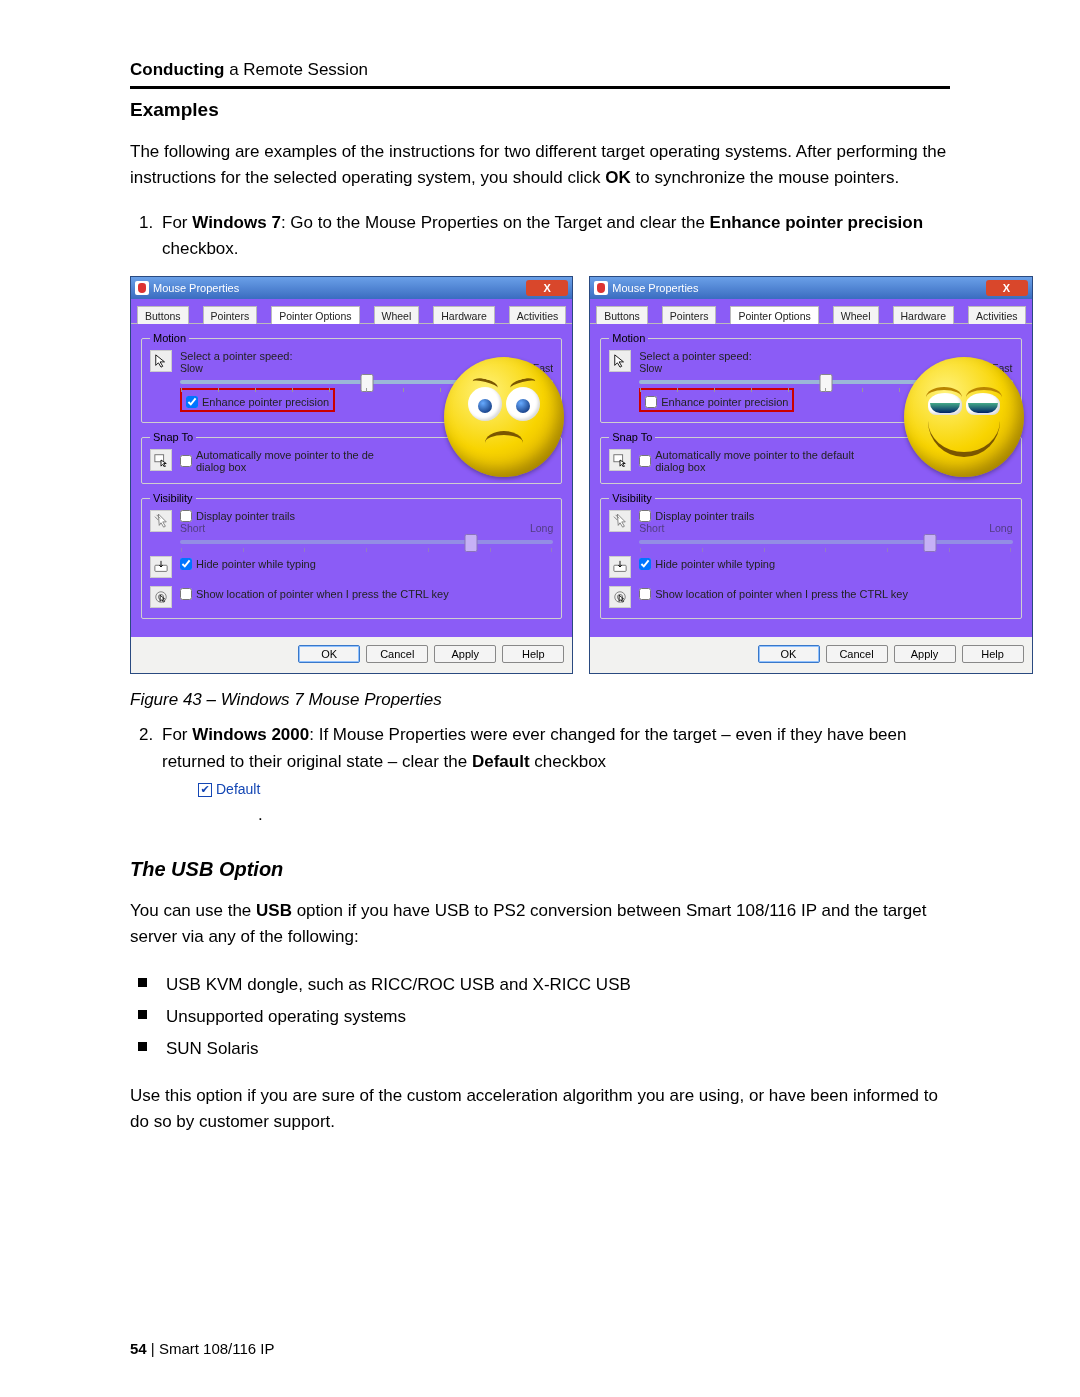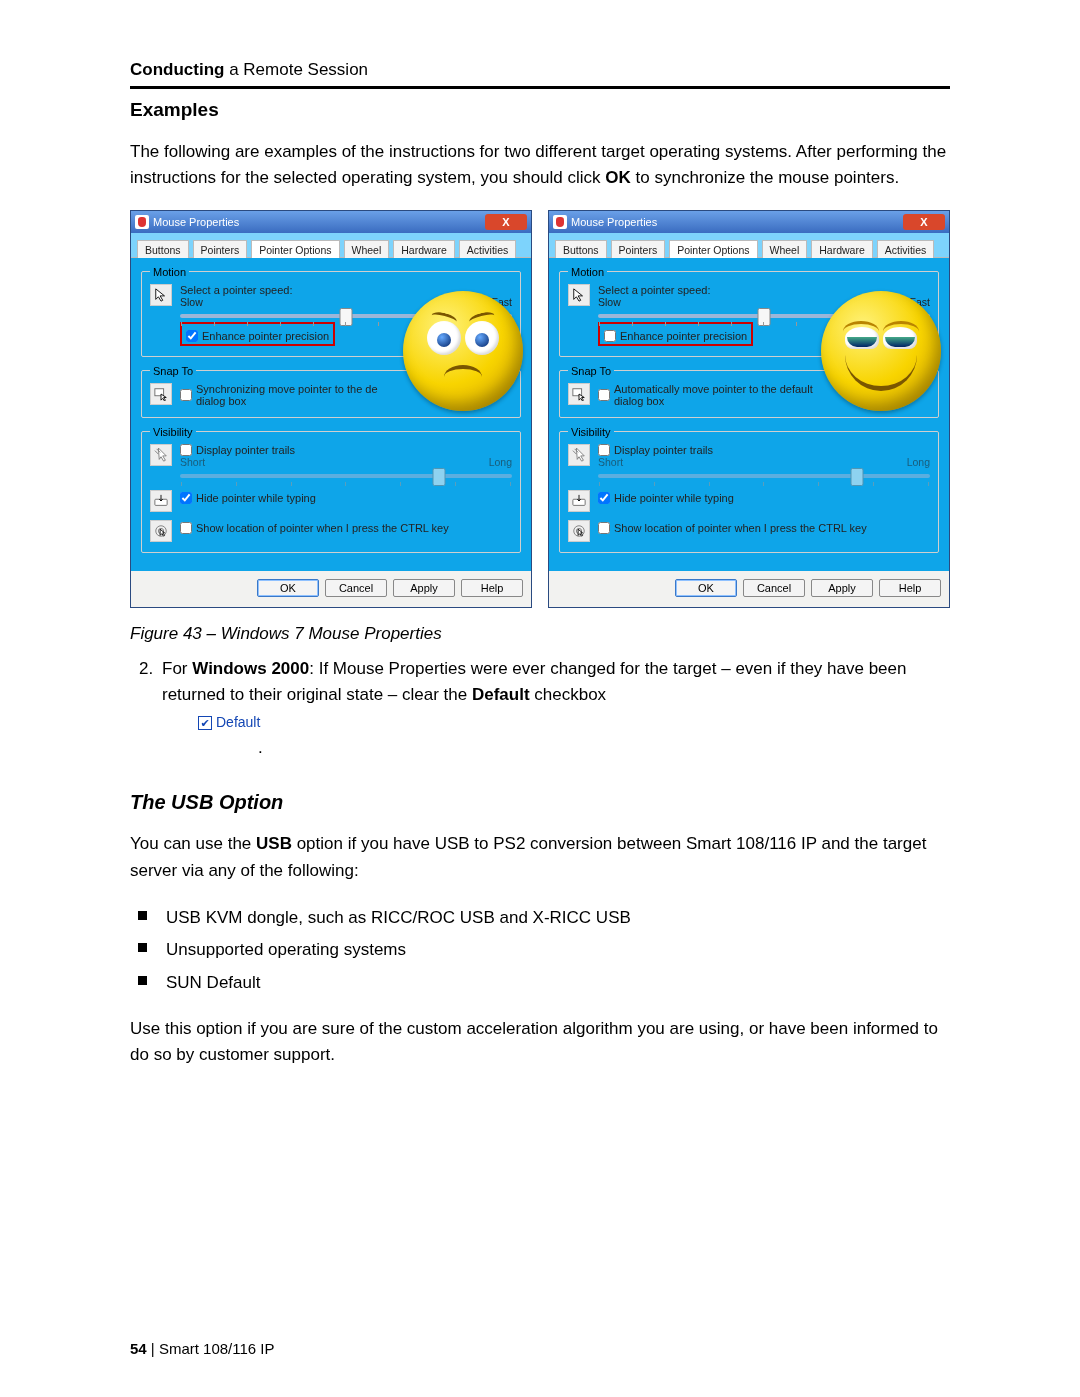--- a/index.html
+++ b/index.html
@@ -12,24 +12,24 @@
   .body{font-size:17px;line-height:1.55;margin-bottom:18px;}
   .body b{font-weight:700;}
   ol.steps{font-size:17px;line-height:1.55;padding-left:28px;margin:0 0 10px 0;}
   ol.steps li{margin-bottom:8px;padding-left:4px;}
   .fig-row{display:flex;gap:16px;margin-top:14px;}
   .win{flex:1;border:1px solid #2a4a80;background:#f2f2f0;font-family:"Segoe UI",Tahoma,sans-serif;position:relative;}
   .titlebar{height:22px;background:linear-gradient(#6aa0e8,#3a6cc0);display:flex;align-items:center;padding:0 4px;color:#fff;font-size:11px;}
   .titlebar .mouse-ic{width:14px;height:14px;background:#fff;border-radius:2px;margin-right:4px;position:relative;}
   .titlebar .mouse-ic::after{content:"";position:absolute;left:3px;top:2px;width:8px;height:10px;background:#d33;border-radius:4px 4px 5px 5px;}
   .closex{margin-left:auto;width:42px;height:16px;background:#d9472b;border-radius:3px;display:flex;align-items:center;justify-content:center;color:#fff;font-size:11px;font-weight:700;}
-  .tabs{display:flex;background:#7dd3fc;border-bottom:1px solid #bbb;font-size:10.5px;height:20px;align-items:flex-end;padding:4px 6px 0 6px;gap:4px;}
+  .tabs{display:flex;background:#8b5cf6;border-bottom:1px solid #bbb;font-size:10.5px;height:20px;align-items:flex-end;padding:4px 6px 0 6px;gap:14px;}
   .tab{padding:3px 7px 2px 7px;border:1px solid #bbb;border-bottom:none;background:#f4f4f4;color:#222;position:relative;top:1px;white-space:nowrap;}
   .tab.active{background:#fff;z-index:2;}
-  .pane{background:#0ea5e9;padding:8px 10px 10px 10px;}
+  .pane{background:#8b5cf6;padding:8px 10px 10px 10px;}
   fieldset.grp{border:1px solid #cfcfcf;border-radius:2px;margin:0 0 8px 0;padding:6px 8px 10px 8px;font-size:11px;color:#222;position:relative;}
   fieldset.grp legend{font-size:11px;padding:0 3px;color:#000;}
   .row{display:flex;align-items:flex-start;gap:8px;}
   .ic{width:20px;height:20px;flex:none;background:#eee;border:1px solid #ccc;display:flex;align-items:center;justify-content:center;}
   .ic svg{width:14px;height:14px;}
   .slider{height:4px;background:#9bb6d8;position:relative;margin:6px 0 4px 0;border-radius:2px;}
   .slider .ticks{position:absolute;left:0;right:0;top:8px;display:flex;justify-content:space-between;padding:0 1px;}
   .slider .ticks span{width:1px;height:4px;background:#999;}
   .thumb{position:absolute;top:-6px;width:11px;height:16px;background:#f7f7f7;border:1px solid #888;border-radius:2px;transform:translateX(-50%);}
   .sl-lbls{display:flex;justify-content:space-between;font-size:10.5px;color:#222;}
@@ -73,20 +73,25 @@
 <div class="page">
   <div class="hdr-bold"><b>Conducting</b><span> a Remote Session</span></div>
   <hr class="hdr-rule">
 
   <div class="sec">Examples</div>
 
   <p class="body">
     <span>The following are examples of the instructions for two different target operating systems. After performing the instructions for the selected operating system, you should click </span><b>OK</b><span> to synchronize the mouse pointers.</span>
   </p>
 
+  <ol class="steps">
+    <li>
+      <span>For </span><b>Windows 7</b><span>: Go to the Mouse Properties on the Target and clear the </span><b>Enhance pointer precision</b><span> checkbox.</span>
+    </li>
+  </ol>
 
   <div class="fig-row">
 
     <div class="win">
       <div class="titlebar">
         <span class="mouse-ic"></span>
         <span>Mouse Properties</span>
         <span class="closex">X</span>
       </div>
       <div class="tabs">
@@ -141,21 +146,21 @@
           <legend>Snap To</legend>
           <div class="row">
             <div class="ic">
                 <svg viewBox="0 0 16 16">
                   <rect x="1" y="2" width="10" height="8" fill="#fff" stroke="#666"></rect>
                   <path d="M8 8 L8 15 L10 13 L12 16 L13 15 L11 12 L14 12 Z" fill="#fff" stroke="#000"></path>
                 </svg>
               </div>
             <label class="chk" style="margin-top:0">
                 <input type="checkbox" style="">
-                <span><span>Synchronizing move pointer to the de</span><br><span>dialog box</span></span>
+                <span><span>Automatically move pointer to the de</span><br><span>dialog box</span></span>
               </label>
           </div>
         </fieldset>
         <fieldset class="grp">
           <legend>Visibility</legend>
           <div class="row">
             <div class="ic">
                 <svg viewBox="0 0 16 16">
                   <path d="M1 3 L5 7 M3 1 L7 5 M5 0 L14 9 L10 9 L13 14 L11 15 L8 10 L6 13 Z" fill="#fff" stroke="#777"></path>
                 </svg>
@@ -398,20 +403,20 @@
     </li>
   </ol>
 
   <div class="h2i">The USB Option</div>
   <p class="body">
     <span>You can use the </span><b>USB</b><span> option if you have USB to PS2 conversion between Smart 108/116 IP and the target server via any of the following:</span>
   </p>
   <ul class="sq">
     <li>USB KVM dongle, such as RICC/ROC USB and X-RICC USB</li>
     <li>Unsupported operating systems</li>
-    <li>SUN Default</li>
+    <li>SUN Solaris</li>
   </ul>
   <p class="body">Use this option if you are sure of the custom acceleration algorithm you are using, or have been informed to do so by customer support.</p>
 
   <div class="footer">
     <b>54</b><span>  |  </span><span>Smart 108/116 IP</span>
   </div>
 </div>
 
 </body></html>

